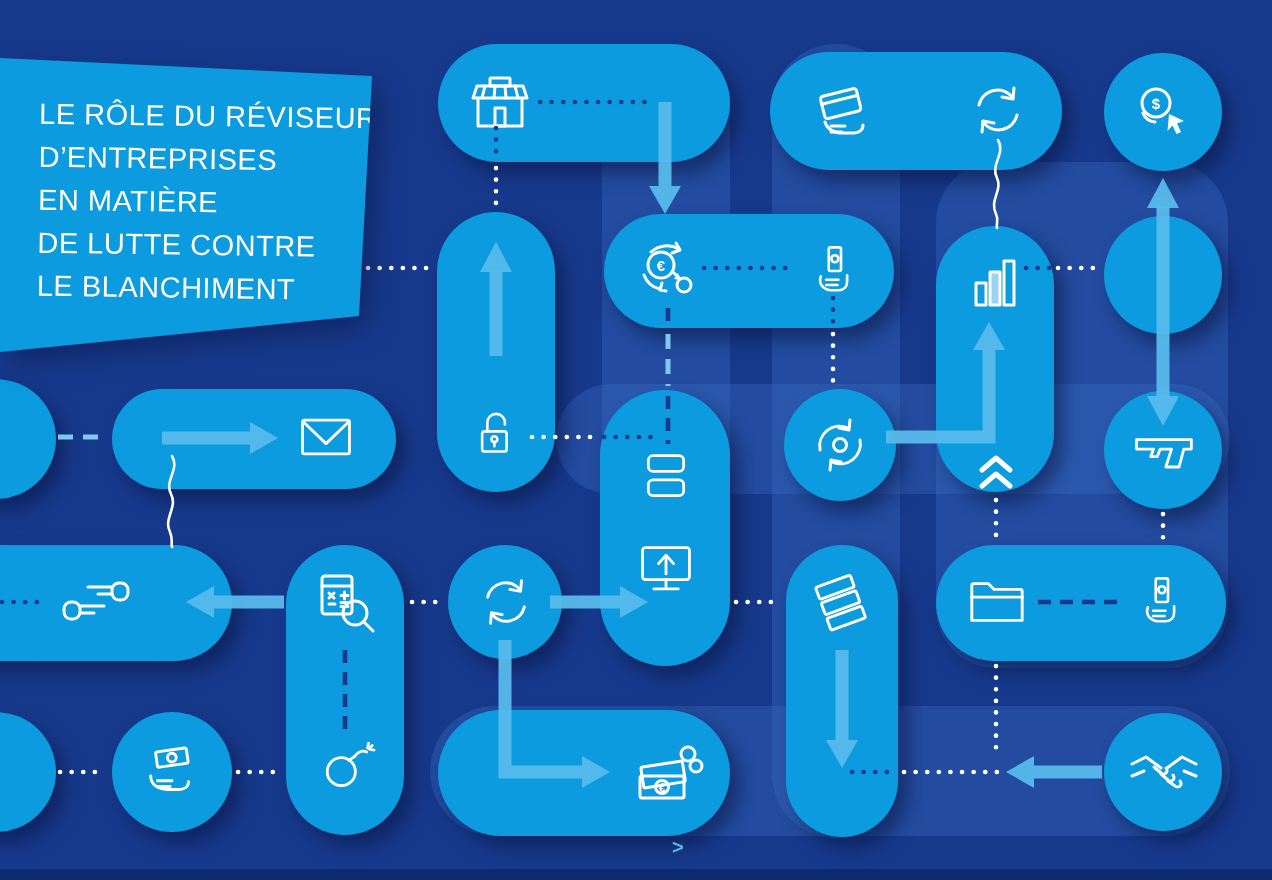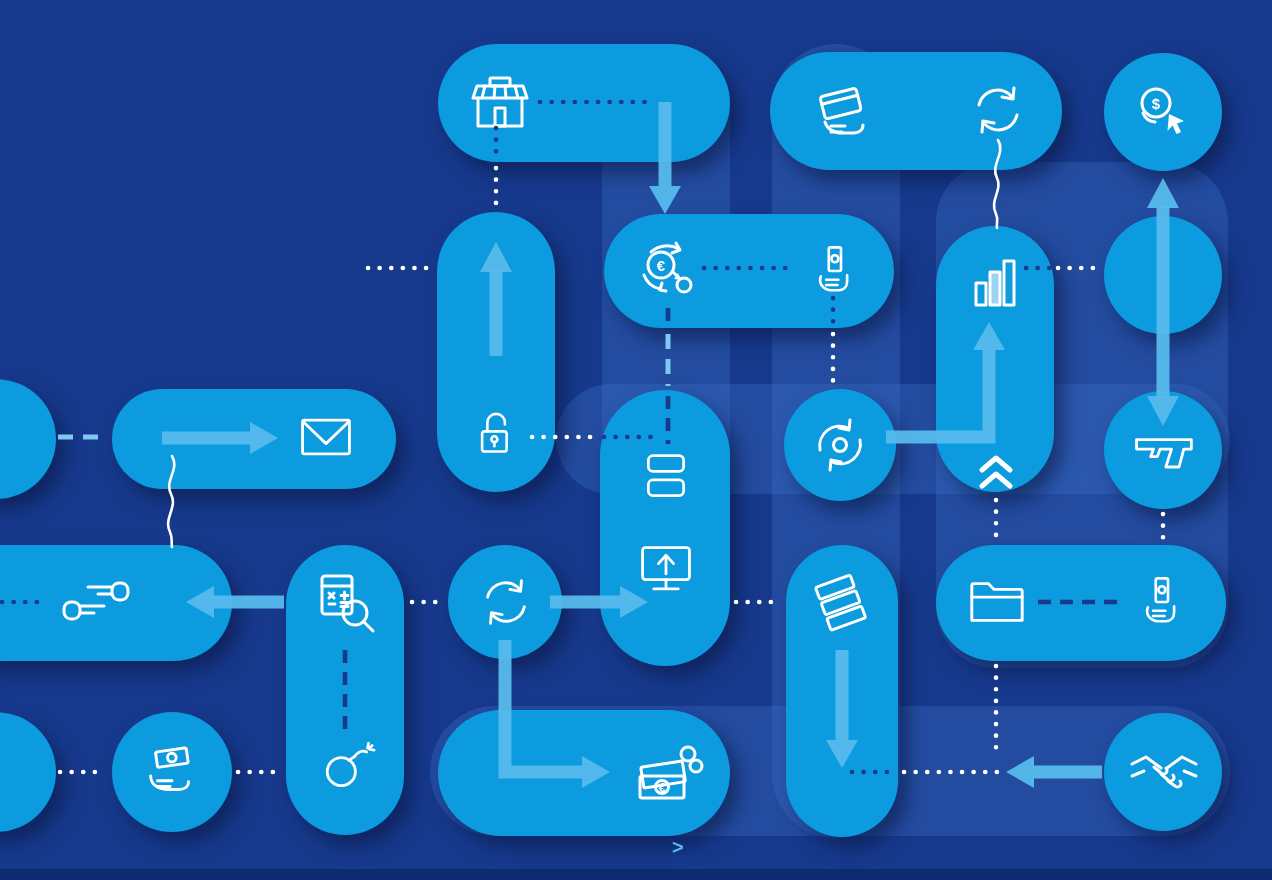--- a/index.html
+++ b/index.html
@@ -352,17 +352,28 @@
     <g>
         <path class="arrow" d="M1102 772 H1034"></path>
         <polygon class="ahead" points="1034,756 1034,788 1006,772"></polygon>
       </g>
     <g>
         <polyline class="chev" points="982,470 996,458 1010,470"></polyline>
         <polyline class="chev" points="982,486 996,474 1010,486"></polyline>
       </g>
   </svg>
 
+  <div class="title-wrap">
+    <div class="title-shape">
+      <div class="title-text">
+        <div>LE RÔLE DU RÉVISEUR</div>
+        <div>D’ENTREPRISES</div>
+        <div>EN MATIÈRE</div>
+        <div>DE LUTTE CONTRE</div>
+        <div>LE BLANCHIMENT</div>
+      </div>
+    </div>
+  </div>
 
   <div class="next">&gt;</div>
   <div class="footer-bar"></div>
 
 </div>
 
 </body></html>

